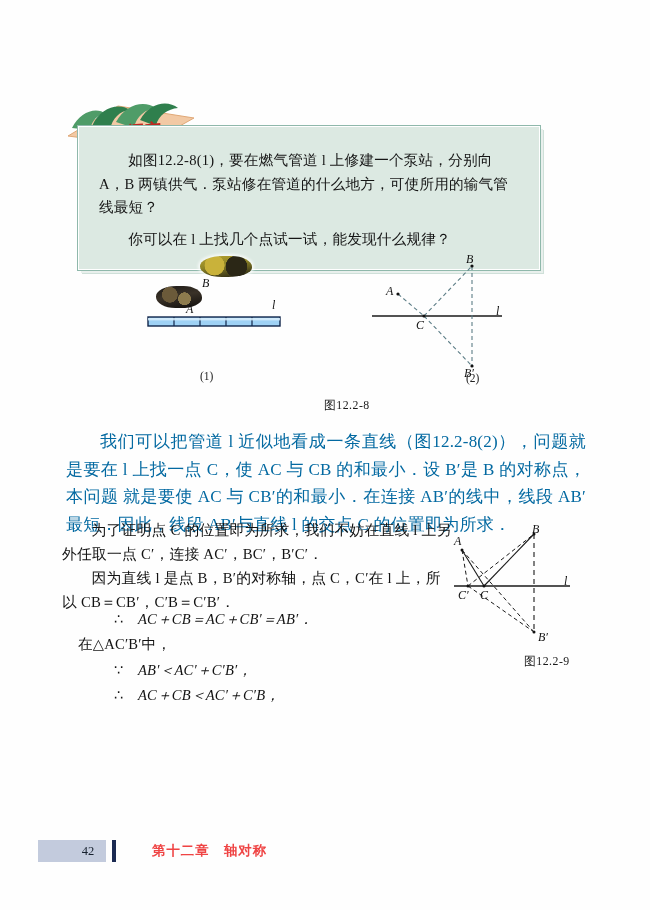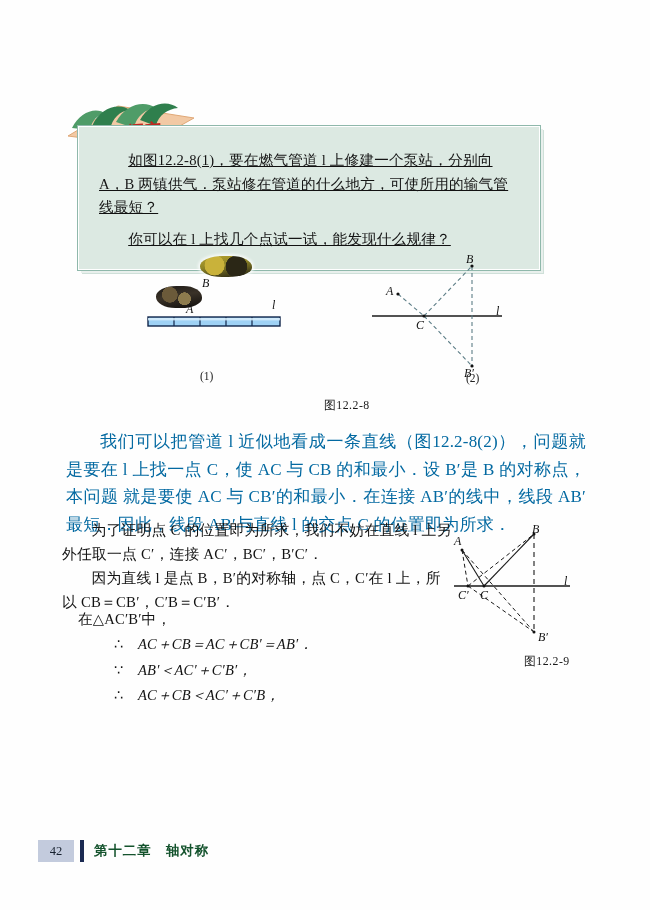--- a/index.html
+++ b/index.html
@@ -20,21 +20,20 @@
     inset: 0;
     background: #fefefe;
   }
 
   
   .explore-wrap {
     position: absolute;
     left: 78px;
     top: 126px;
     width: 462px;
-    text-decoration: underline;
   }
   .explore-box {
     position: relative;
     background: #dce9e2;
     border: 1px solid #ffffff;
     outline: 1px solid #8fb8ab;
     box-shadow: 3px 3px 0 0 #e9f0ed, 4px 4px 0 0 #cfe0d9;
     padding: 22px 18px 16px 20px;
     min-height: 76px;
   }
@@ -196,35 +195,37 @@
   }
   .pagenum {
     background: #c3cbdd;
     color: #16202e;
     font-size: 12.5px;
     width: 36px;
     display: flex;
     align-items: center;
     justify-content: center;
     font-family: "Liberation Serif", "DejaVu Serif", serif;
+    padding-left: 32px;
   }
   .foot-div {
     width: 4px;
     background: #1b2a52;
     margin-left: 6px;
   }
   .foot-title {
     display: flex;
     align-items: center;
     padding-left: 10px;
     font-size: 13.4px;
     letter-spacing: 1px;
-    color: #14532d;
+    color: #ef4444;
     font-weight: bold;
     font-family: "Liberation Serif", "DejaVu Serif", serif;
+    margin-left: 26px;
   }
 </style>
 </head>
 <body>
 
 <div class="page">
 
   <div class="explore-wrap">
 
     <div class="explore-badge">
@@ -299,24 +300,24 @@
   <div class="body-block">
     <p class="body-para">我们可以把管道 l 近似地看成一条直线（图12.2-8(2)），问题就是要在 l 上找一点 C，使 AC 与 CB 的和最小．设 B′是 B 的对称点，本问题 就是要使 AC 与 CB′的和最小．在连接 AB′的线中，线段 AB′最短．因此，线段 AB′与直线 l 的交点 C 的位置即为所求．</p>
   </div>
 
   <div class="proof-block">
     <p class="proof-para">为了证明点 C 的位置即为所求，我们不妨在直线 l 上另外任取一点 C′，连接 AC′，BC′，B′C′．</p>
     <p class="proof-para">因为直线 l 是点 B，B′的对称轴，点 C，C′在 l 上，所以 CB＝CB′，C′B＝C′B′．</p>
   </div>
 
   <div class="math-lines">
-    <div class="math-line">在△AC′B′中，</div>
     <div class="math-line ind">
       <span class="sym">∴</span><i class="v">AC＋CB＝AC＋CB′＝AB′．</i>
     </div>
+    <div class="math-line">在△AC′B′中，</div>
     <div class="math-line ind">
       <span class="sym">∵</span><i class="v">AB′＜AC′＋C′B′，</i>
     </div>
     <div class="math-line ind">
       <span class="sym">∴</span><i class="v">AC＋CB＜AC′＋C′B，</i>
     </div>
   </div>
 
   <div class="fig3">
     <svg width="160" height="130" viewBox="0 0 160 130" style="position:absolute;left:0;top:0;">

